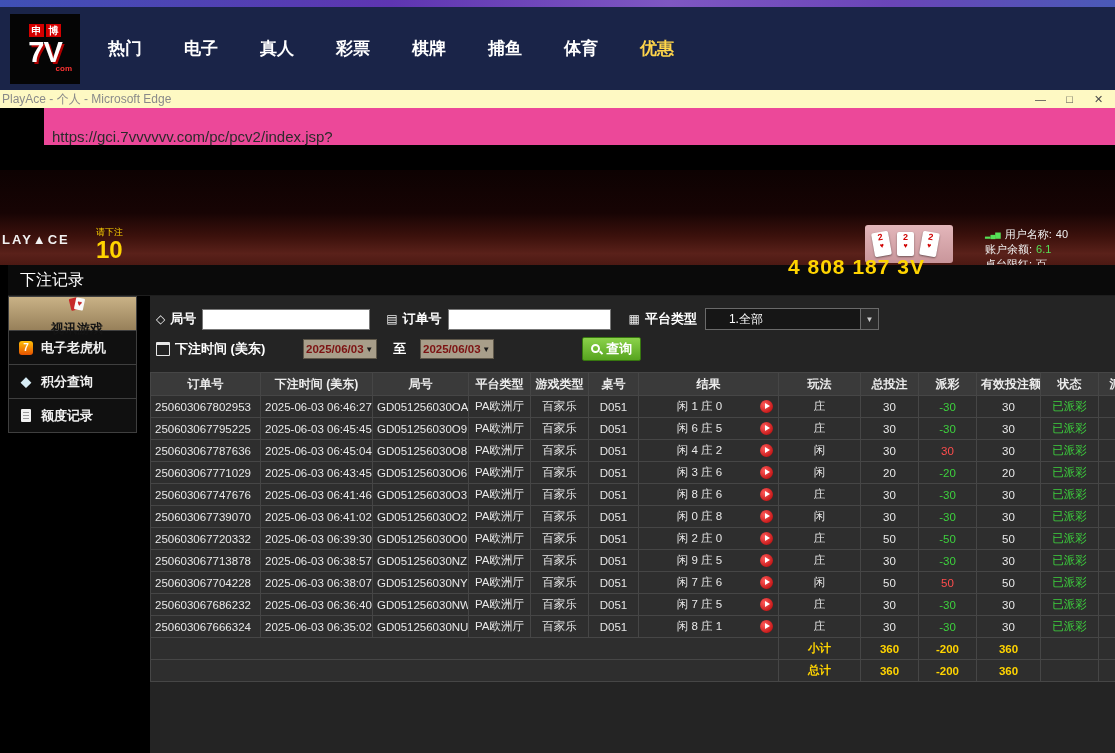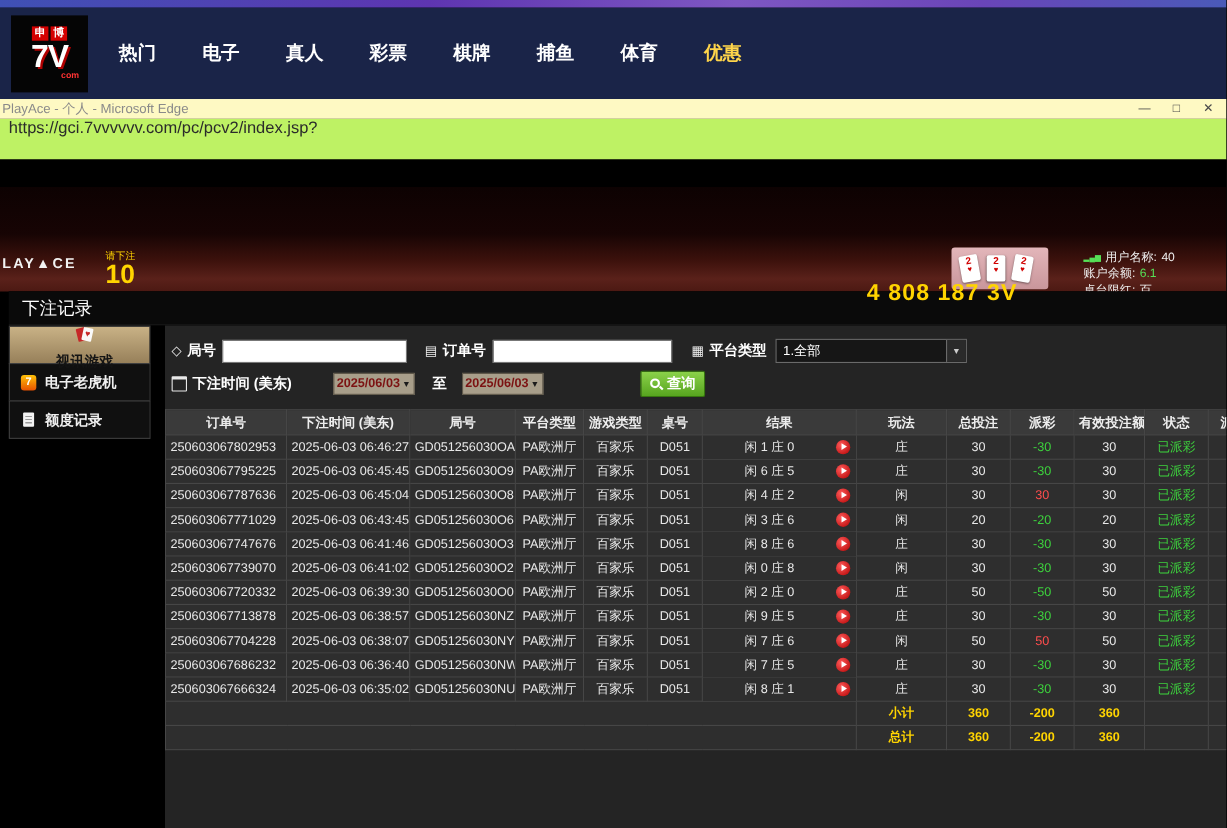--- a/index.html
+++ b/index.html
@@ -16,22 +16,22 @@
     text-shadow:2px 2px 0 #b00000;}
   .logo-sub{font-size:8px;color:#ff3333;font-weight:bold;align-self:flex-end;margin-right:8px;margin-top:-3px;}
   .nav-items{display:flex;gap:42px;margin-left:28px;}
   .nav-item{color:#ffffff;font-size:17px;font-weight:bold;cursor:pointer;white-space:nowrap;}
   .nav-item.active{color:#ffd54a;}
   
   .titlebar{height:18px;background:#fef9c3;display:flex;align-items:center;color:#8a8a8a;
     font-size:12px;padding-left:2px;position:relative;}
   .win-controls{position:absolute;right:2px;top:0;height:18px;display:flex;}
   .wc{width:29px;text-align:center;color:#4a4a4a;font-size:11px;line-height:18px;cursor:pointer;}
-  .urlbar{height:37px;background:#bef264;display:flex;align-items:flex-start;padding-left:8px;
-    font-size:15px;color:#2b2b2b;cursor:text;}
+  .urlbar{height:37px;background:#ec4899;display:flex;align-items:flex-end;padding-left:8px;
+    font-size:15px;color:#2b2b2b;cursor:text;margin-left:44px;}
   
   .content{position:relative;height:608px;background:#000;}
   .scene{position:absolute;left:0;top:25px;width:1115px;height:95px;overflow:hidden;z-index:1;
     background:linear-gradient(180deg,#0d0202 0%,#170404 45%,#3c110c 70%,#5a211a 88%,#4c1913 100%);}
   .scene-brand{position:absolute;left:2px;top:62px;color:#f2f2f2;font-size:13px;font-weight:bold;letter-spacing:2px;}
   .scene-betprompt{position:absolute;left:96px;top:56px;color:#ffd400;font-size:9px;}
   .scene-countdown{position:absolute;left:96px;top:66px;color:#ffd400;font-size:24px;font-weight:bold;}
   .scene-cards{position:absolute;left:865px;top:55px;width:88px;height:38px;border-radius:3px;overflow:hidden;
     background:linear-gradient(180deg,#e3b6ba,#c9969b);}
   .pcard{position:absolute;top:7px;width:17px;height:24px;background:#fff;border-radius:2px;color:#d00000;
@@ -74,21 +74,21 @@
   
   .frow{display:flex;align-items:center;padding-left:6px;height:22px;color:#fff;font-size:13px;font-weight:bold;}
   .frow2{margin-top:8px;}
   .ficon{margin-right:5px;font-size:12px;font-weight:normal;color:#eee;}
   .tin{height:19px;border:1px solid #777;background:#fff;margin-left:6px;font-size:12px;padding:0 4px;outline:none;}
   .in-round{width:158px;}
   .in-order{width:153px;margin-right:18px;}
   .lbl-order{margin-left:16px;}
   .sel{margin-left:8px;width:172px;height:20px;background:#161616;border:1px solid #6a6a6a;display:flex;
     align-items:center;font-size:12px;font-weight:normal;color:#fff;cursor:pointer;position:relative;}
-  .sel-text{padding-left:6px;flex:1;}
+  .sel-text{padding-left:23px;flex:1;}
   .sel-arrow{width:17px;height:100%;background:#2a2a2a;border-left:1px solid #6a6a6a;color:#ccc;
     font-size:8px;display:flex;align-items:center;justify-content:center;}
   .ic-cal{display:inline-block;width:12px;height:10px;border:1px solid #e8e8e8;border-top:3px solid #e8e8e8;
     border-radius:1px;margin-right:5px;}
   .datebtn{width:72px;height:18px;background:#a89e8a;border:1px solid #5f584a;display:flex;align-items:center;
     cursor:pointer;font-size:11.5px;font-weight:bold;color:#7c1212;}
   .datebtn .dtext{flex:1;text-align:center;}
   .datebtn .darr{color:#1a1a1a;font-size:8px;padding-right:3px;}
   .date-from{margin-left:38px;}
   .to-lbl{margin:0 14px 0 16px;font-weight:bold;}
@@ -188,20 +188,24 @@
     </div>
     <div class="modal-body">
       <div class="sidebar" id="sidebar-menu">
           <div class="side-item active">
             <span class="sicon ic-cards"></span>
             <span>视讯游戏</span>
           </div>
           <div class="side-item">
             <span class="sicon ic-slot"></span>
             <span>电子老虎机</span>
+          </div>
+          <div class="side-item">
+            <span class="sicon ic-gem"></span>
+            <span>积分查询</span>
           </div>
           <div class="side-item">
             <span class="sicon ic-ledger"></span>
             <span>额度记录</span>
           </div>
         </div>
       <div class="side-gap"></div>
       <div class="main">
 
         <div class="frow">

